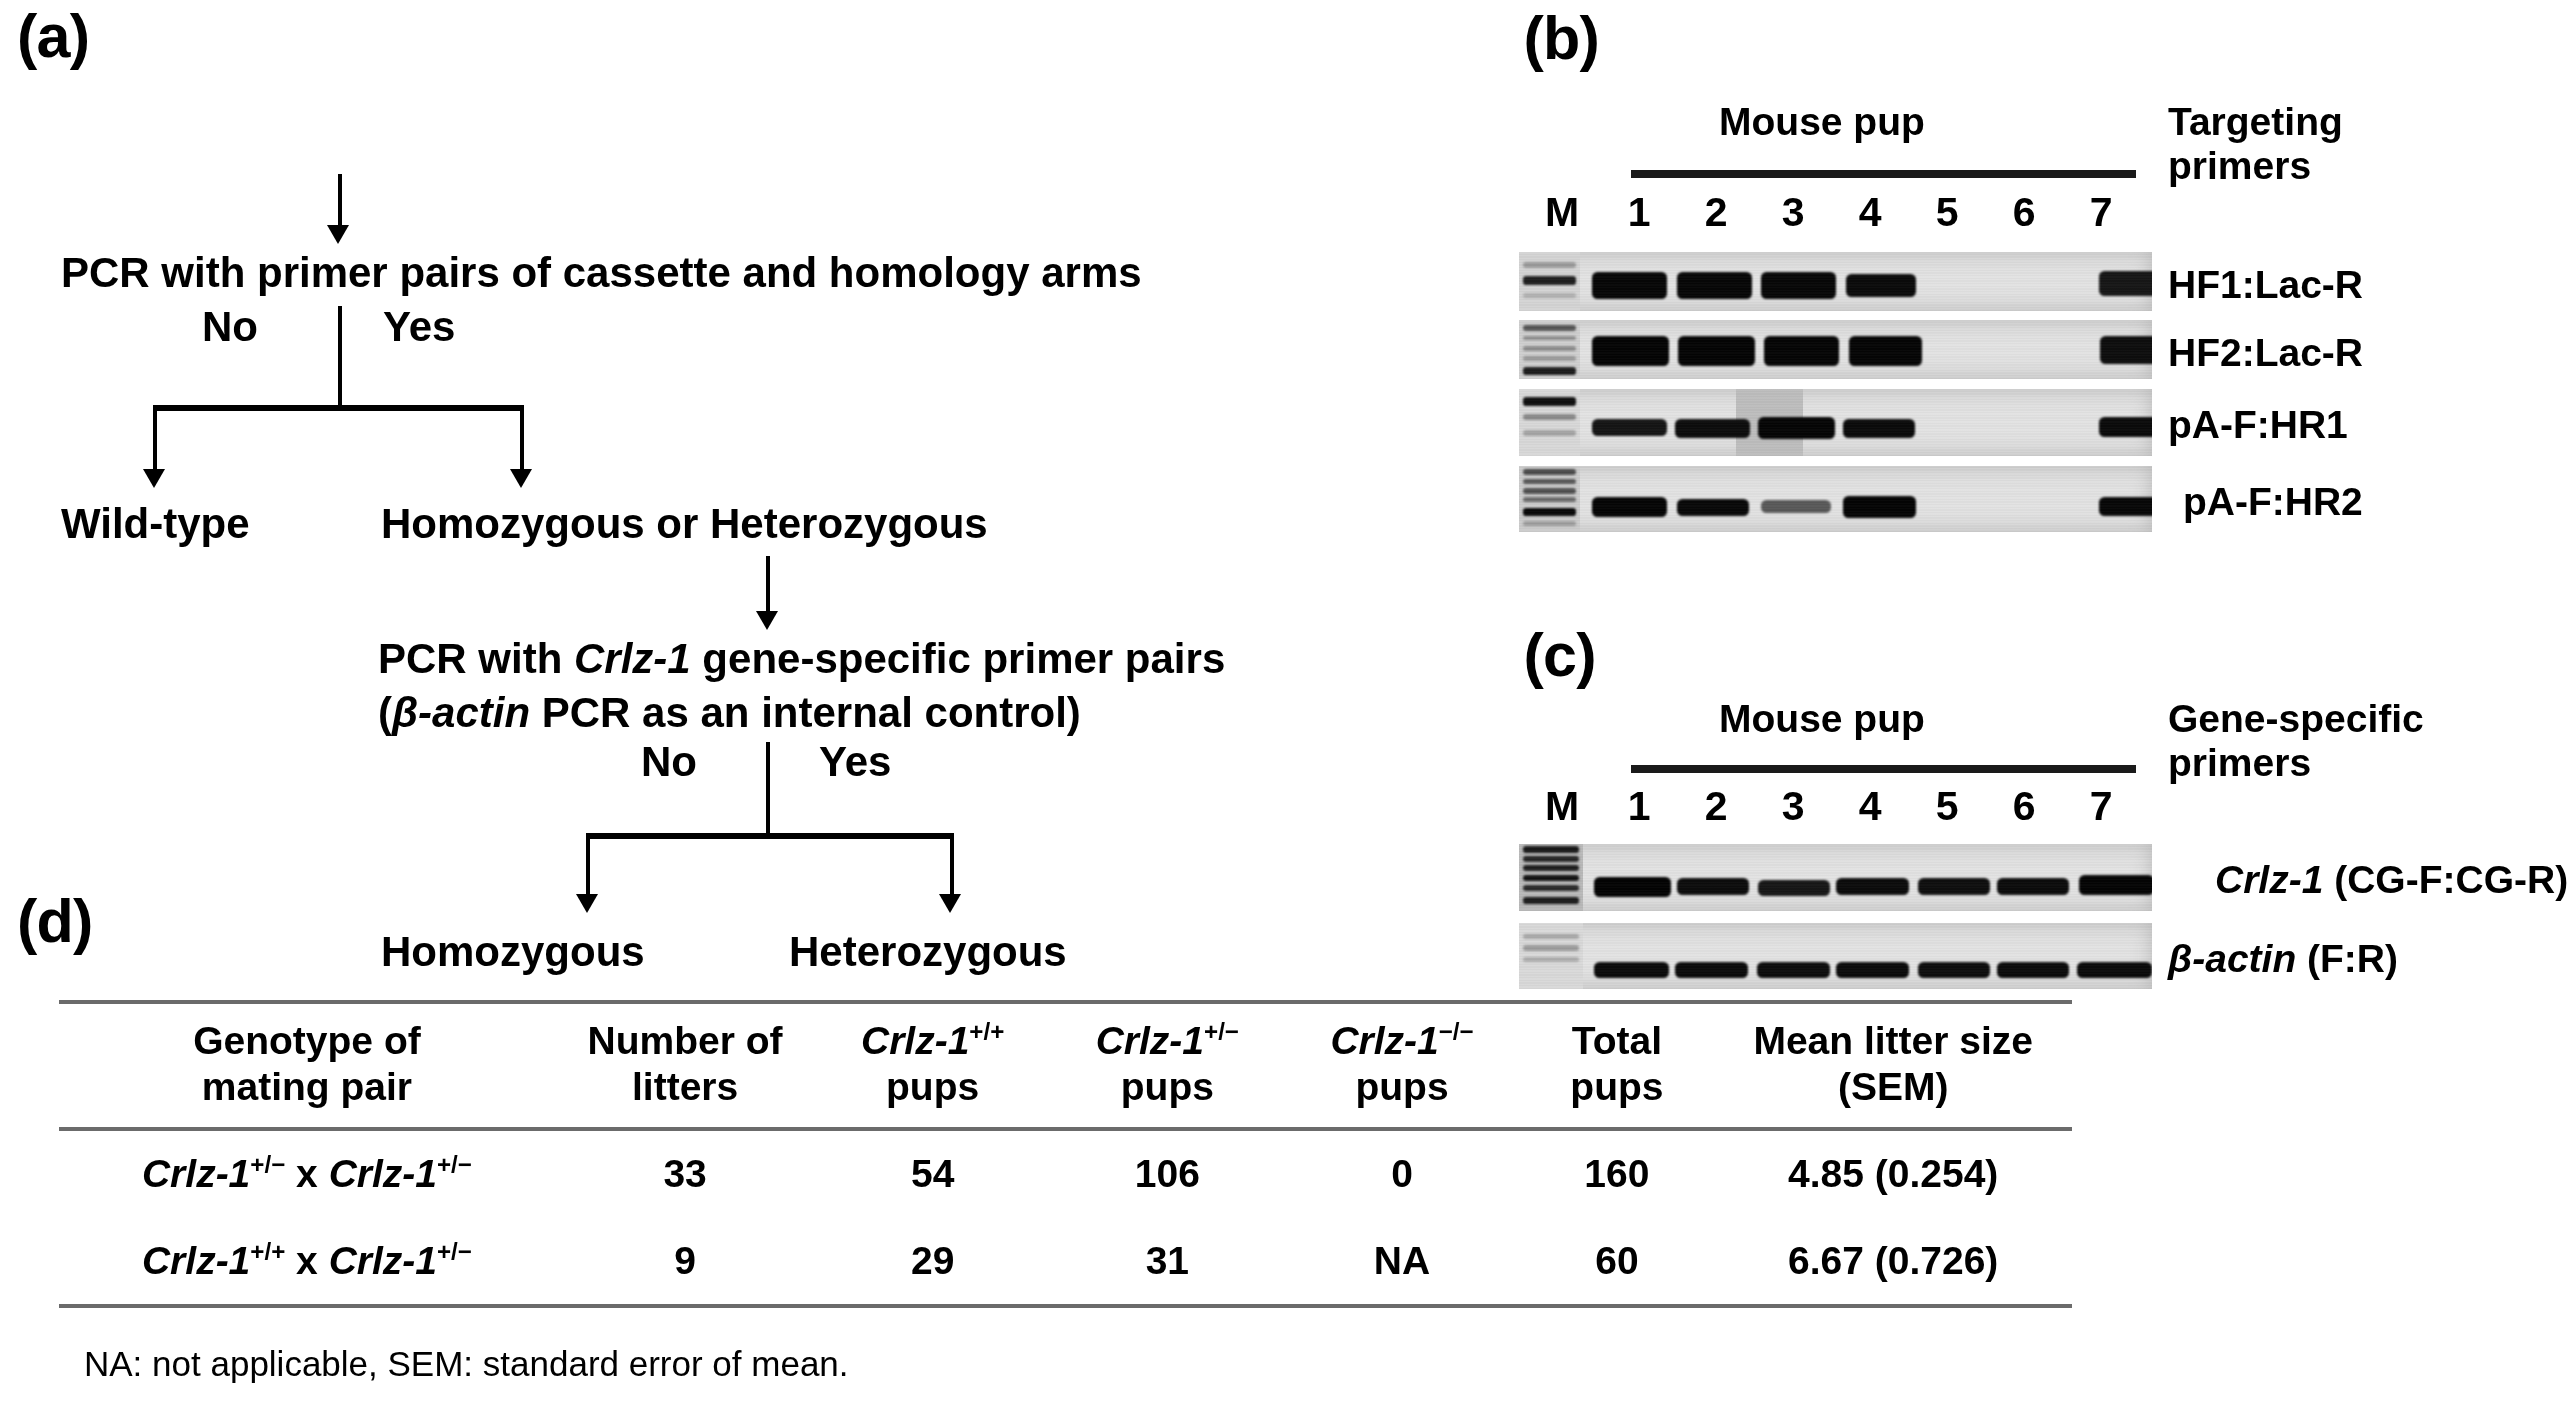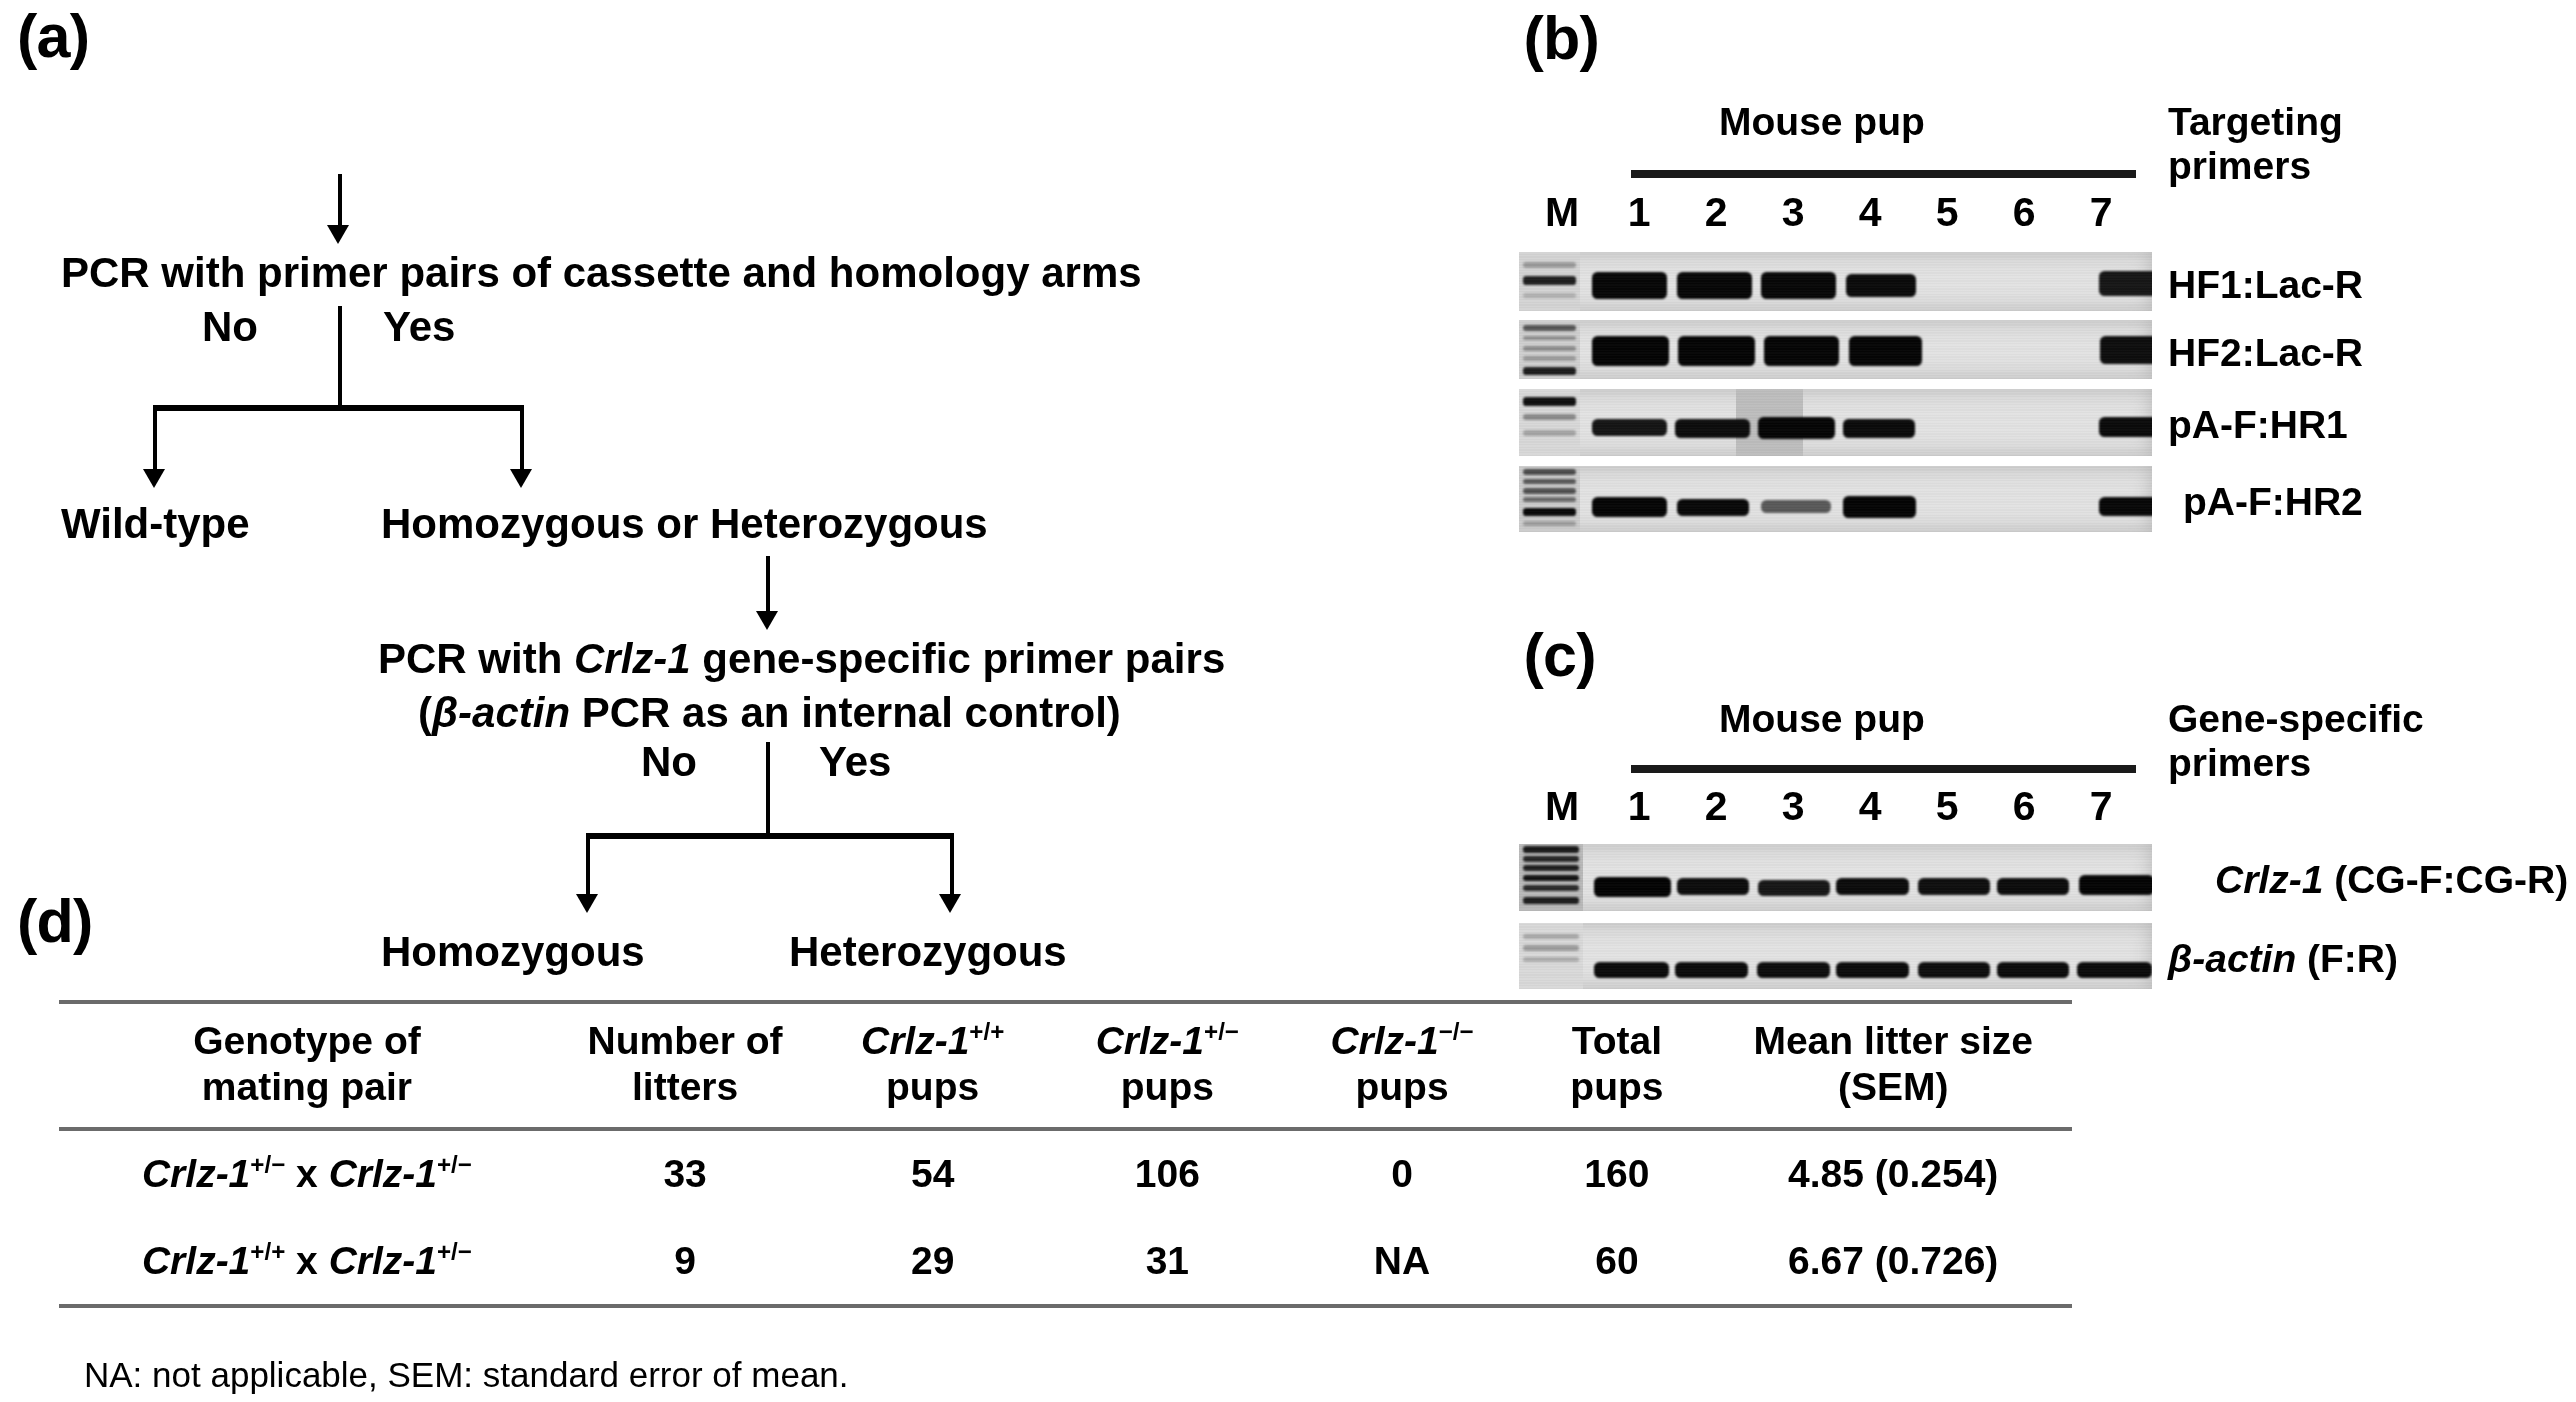--- a/index.html
+++ b/index.html
@@ -74,21 +74,21 @@
 
   <div class="a-text" style="left:61px;top:500px;">Wild-type</div>
   <div class="a-text" style="left:381px;top:500px;">Homozygous or Heterozygous</div>
 
   <div class="arrow-v" style="left:766px;top:556px;height:63px;"></div>
   <div class="arrow-head" style="left:756px;top:611px;"></div>
 
   <div class="a-text" style="left:378px;top:635px;">
     <span>PCR with </span><span class="it">Crlz-1</span><span> gene-specific primer pairs</span>
   </div>
-  <div class="a-text" style="left:378px;top:689px;margin-left:40px;">
+  <div class="a-text" style="left:378px;top:689px;">
     <span>(</span><span class="it">β-actin</span><span> PCR as an internal control)</span>
   </div>
 
   <div class="arrow-v" style="left:766px;top:742px;height:92px;"></div>
   <div class="a-text" style="left:641px;top:738px;">No</div>
   <div class="a-text" style="left:819px;top:738px;">Yes</div>
 
   <div class="hbar" style="left:586px;top:833px;width:367px;"></div>
   <div class="arrow-v" style="left:586px;top:833px;height:67px;"></div>
   <div class="arrow-head" style="left:576px;top:894px;"></div>
@@ -300,15 +300,15 @@
         <td>9</td>
         <td>29</td>
         <td>31</td>
         <td>NA</td>
         <td>60</td>
         <td>6.67 (0.726)</td>
       </tr>
     </tbody>
   </table>
 
-  <div class="note" style="top:492px;margin-top:11px;">NA: not applicable, SEM: standard error of mean.</div>
+  <div class="note" style="top:492px;">NA: not applicable, SEM: standard error of mean.</div>
 </div>
 
 
 </body></html>

